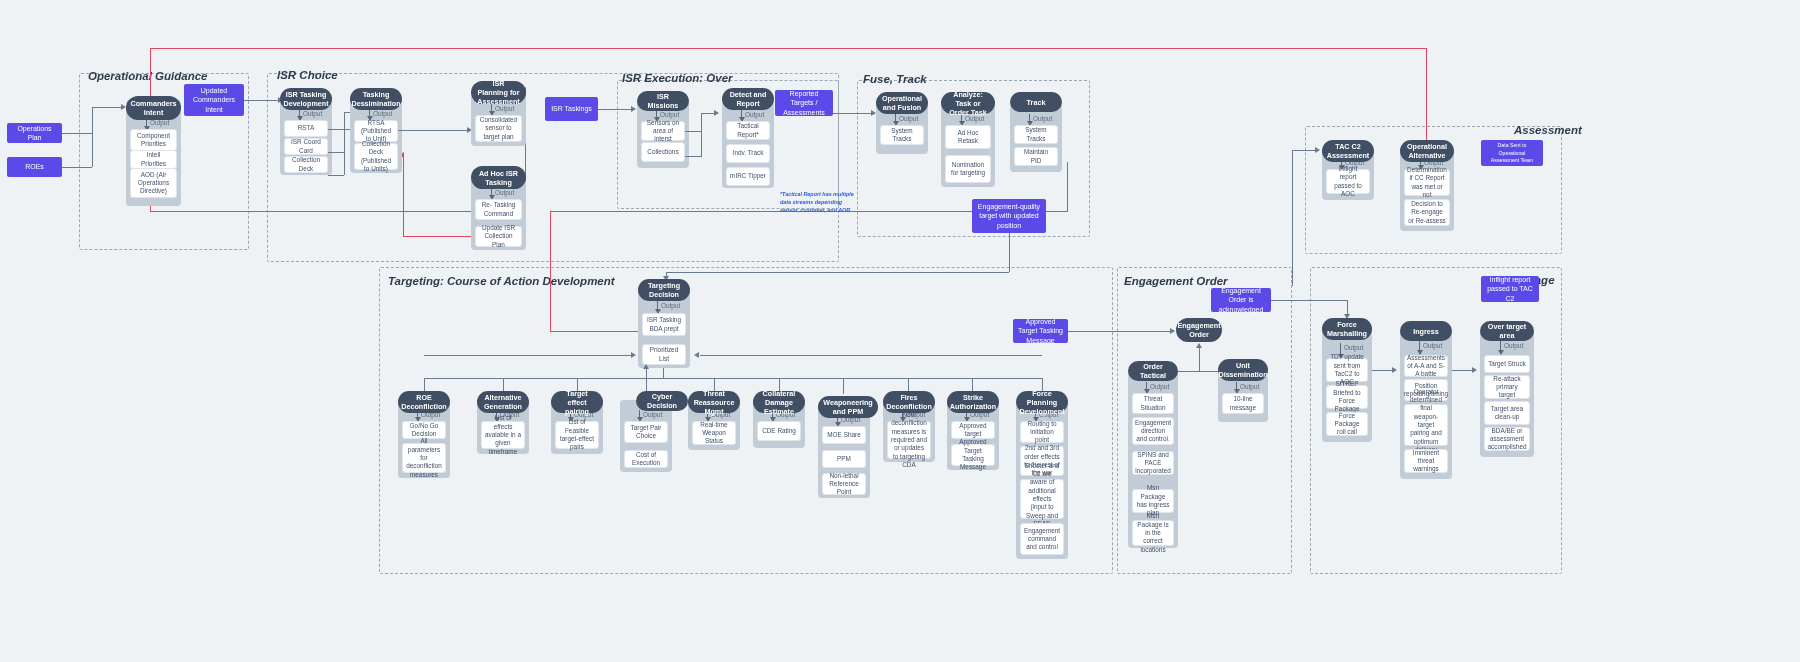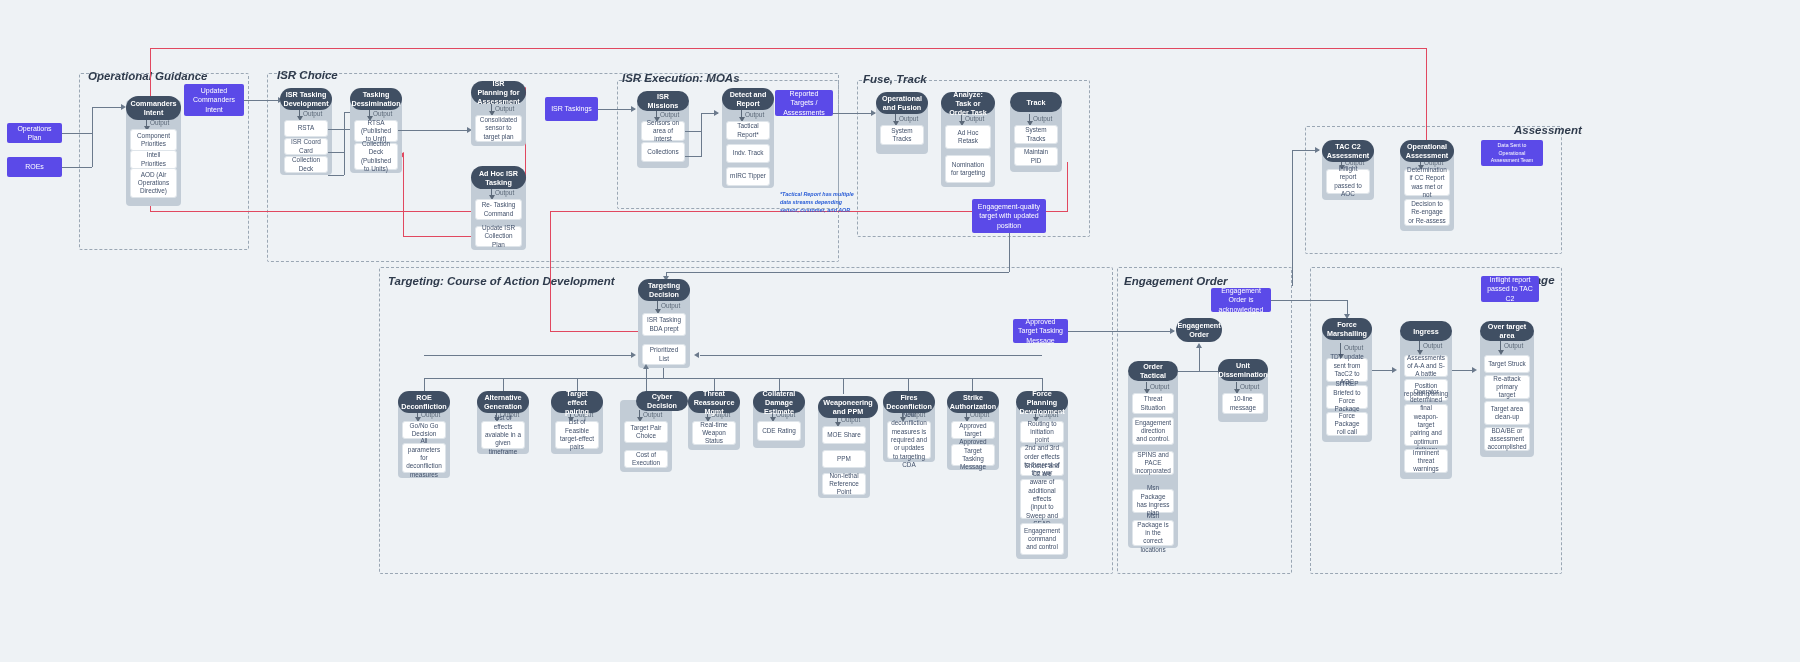--- a/index.html
+++ b/index.html
@@ -53,21 +53,21 @@
 
 <div id="canvas">
 
   <div class="group" style="left:79px;top:73px;width:168px;height:175px;"></div>
   <div class="group-title" style="left:88px;top:70px;">Operational Guidance</div>
 
   <div class="group" style="left:267px;top:73px;width:570px;height:187px;"></div>
   <div class="group-title" style="left:277px;top:69px;">ISR Choice</div>
 
   <div class="group" style="left:617px;top:80px;width:220px;height:127px;"></div>
-  <div class="group-title" style="left:622px;top:72px;">ISR Execution: MOAs</div>
+  <div class="group-title" style="left:622px;top:72px;">ISR Execution: Over</div>
 
   <div class="group" style="left:857px;top:80px;width:231px;height:155px;"></div>
   <div class="group-title" style="left:863px;top:73px;">Fuse, Track</div>
 
   <div class="group" style="left:1305px;top:126px;width:255px;height:126px;"></div>
   <div class="group-title" style="left:1514px;top:124px;">Assessment</div>
 
   <div class="group" style="left:379px;top:267px;width:732px;height:305px;"></div>
   <div class="group-title" style="left:388px;top:275px;">Targeting: Course of Action Development</div>
 
@@ -230,21 +230,21 @@
     <div class="cell" style="left:4px;top:21px;width:44px;height:25px;">Inflight report passed to AOC</div>
   </div>
   <div class="pill" style="left:1322px;top:140px;width:52px;height:22px;">TAC C2 Assessment</div>
 
   <div class="stack" style="left:1400px;top:148px;width:54px;height:83px;">
     <div class="outlbl" style="left:24px;top:11px;">Output</div>
     <div class="arrowdown" style="left:20px;top:10px;height:8px;"></div>
     <div class="cell" style="left:4px;top:21px;width:46px;height:27px;">Determination if CC Report was met or not</div>
     <div class="cell" style="left:4px;top:51px;width:46px;height:27px;">Decision to Re-engage or Re-assess</div>
   </div>
-  <div class="pill" style="left:1400px;top:140px;width:54px;height:22px;">Operational Assessment</div>
+  <div class="pill" style="left:1400px;top:140px;width:54px;height:22px;">Operational Alternative</div>
 
   <div class="msg small" style="left:1481px;top:140px;width:62px;height:26px;">Data Sent to Operational Assessment Team</div>
 
   <div class="ln h" style="left:1292px;top:150px;width:27px;"></div>
   <div class="ln v" style="left:1292px;top:150px;height:136px;"></div>
   <div class="ah r" style="left:1315px;top:147px;"></div>
 
   <div class="msg" style="left:1481px;top:276px;width:58px;height:26px;">Inflight report passed to TAC C2</div>
 
   <div class="stack" style="left:638px;top:288px;width:52px;height:80px;">

